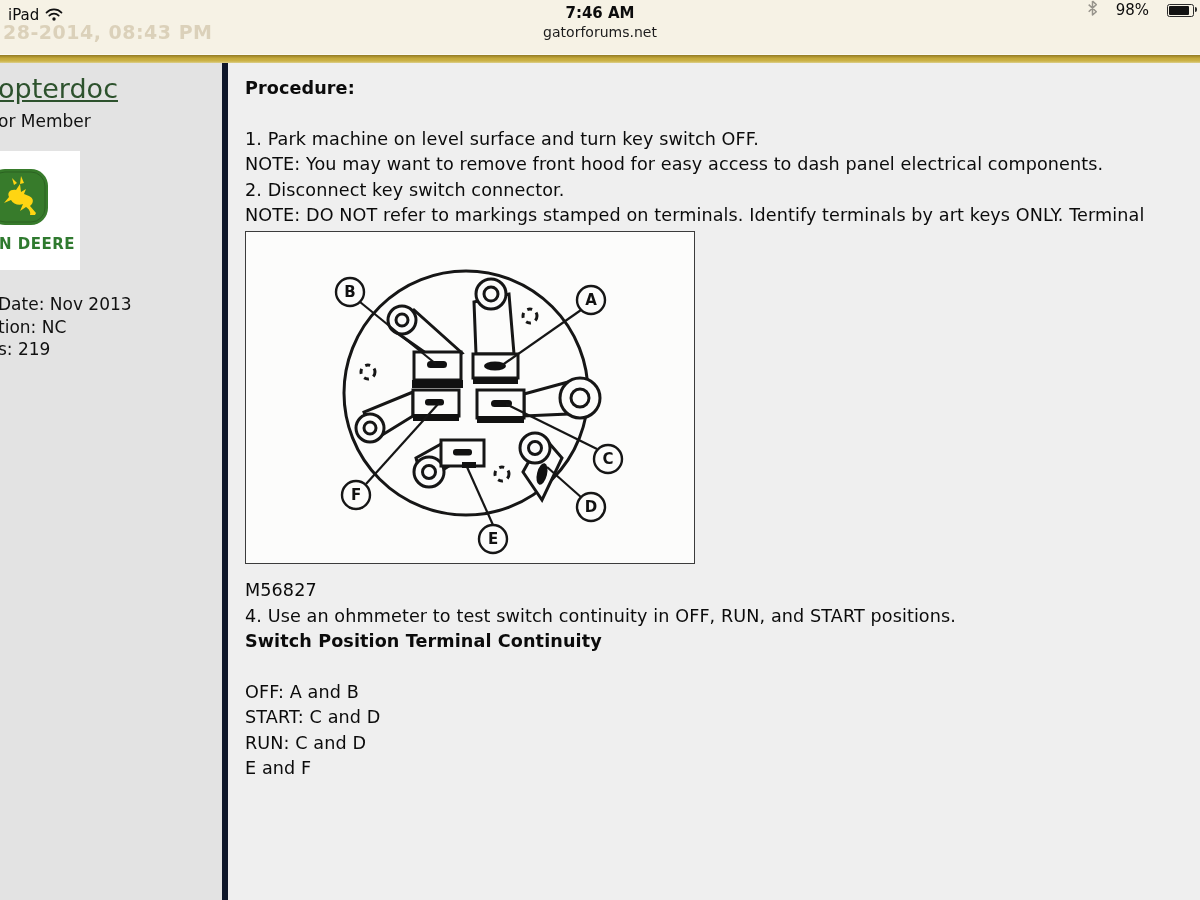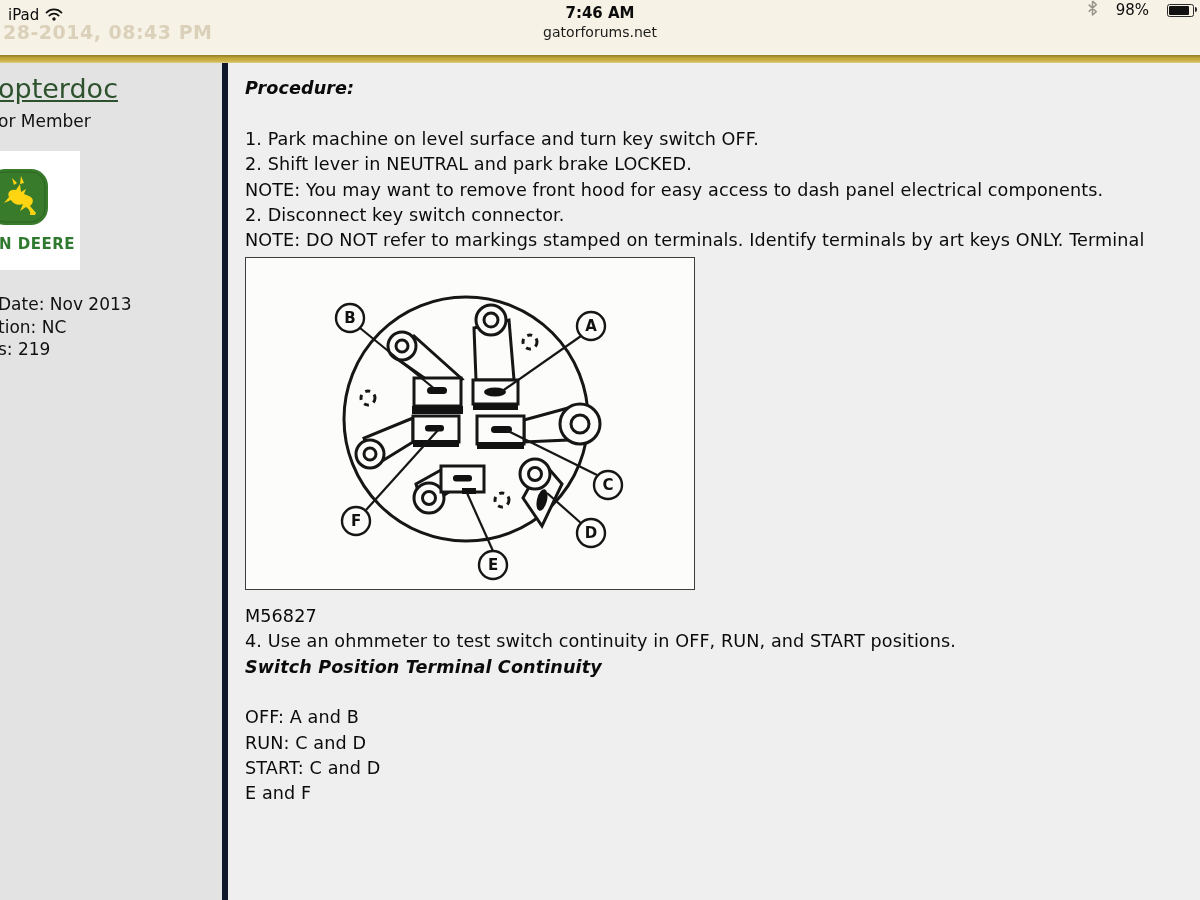--- a/index.html
+++ b/index.html
@@ -58,21 +58,21 @@
   .sb-info div{font-size:17px;line-height:22.5px;color:#111;white-space:nowrap;}
   
   .content{
     position:relative;flex:1;background:#efefef;
     padding:13px 0 0 17px;overflow:hidden;
   }
   .tline{
     height:25.4px;line-height:25.4px;font-size:17.6px;color:#0b0b0b;
     white-space:nowrap;letter-spacing:.1px;
   }
-  .bold{font-weight:bold;font-style:italic;}
+  .bold{font-weight:bold;}
   .diagram-box{
     width:448px;height:331px;border:1px solid #3c3c3c;background:#fcfcfb;
     margin:3px 0 14px 0;
   }
 </style>
 </head>
 <body>
 
 <div class="statusbar">
   <div class="sb-left">
@@ -131,21 +131,20 @@
       <div>Date: Nov 2013</div>
       <div>tion: NC</div>
       <div>s: 219</div>
     </div>
   </div>
 
   <div class="content">
     <div class="tline bold">Procedure:</div>
     <div class="tline"></div>
     <div class="tline">1. Park machine on level surface and turn key switch OFF.</div>
-    <div class="tline">2. Shift lever in NEUTRAL and park brake LOCKED.</div>
     <div class="tline">NOTE: You may want to remove front hood for easy access to dash panel electrical components.</div>
     <div class="tline">2. Disconnect key switch connector.</div>
     <div class="tline">NOTE: DO NOT refer to markings stamped on terminals. Identify terminals by art keys ONLY. Terminal</div>
 
     <div class="diagram-box">
       <svg width="448" height="331" viewBox="0 0 448 331">
         <g fill="none" stroke="#161616">
 
           <circle cx="220" cy="161" r="122" stroke-width="3"></circle>
 
@@ -220,18 +219,18 @@
           </g>
         </g>
       </svg>
     </div>
 
     <div class="tline">M56827</div>
     <div class="tline">4. Use an ohmmeter to test switch continuity in OFF, RUN, and START positions.</div>
     <div class="tline bold">Switch Position Terminal Continuity</div>
     <div class="tline"></div>
     <div class="tline">OFF: A and B</div>
+    <div class="tline">START: C and D</div>
     <div class="tline">RUN: C and D</div>
-    <div class="tline">START: C and D</div>
     <div class="tline">E and F</div>
     <div class="tline"></div>
   </div>
 </div>
 
 </body></html>

